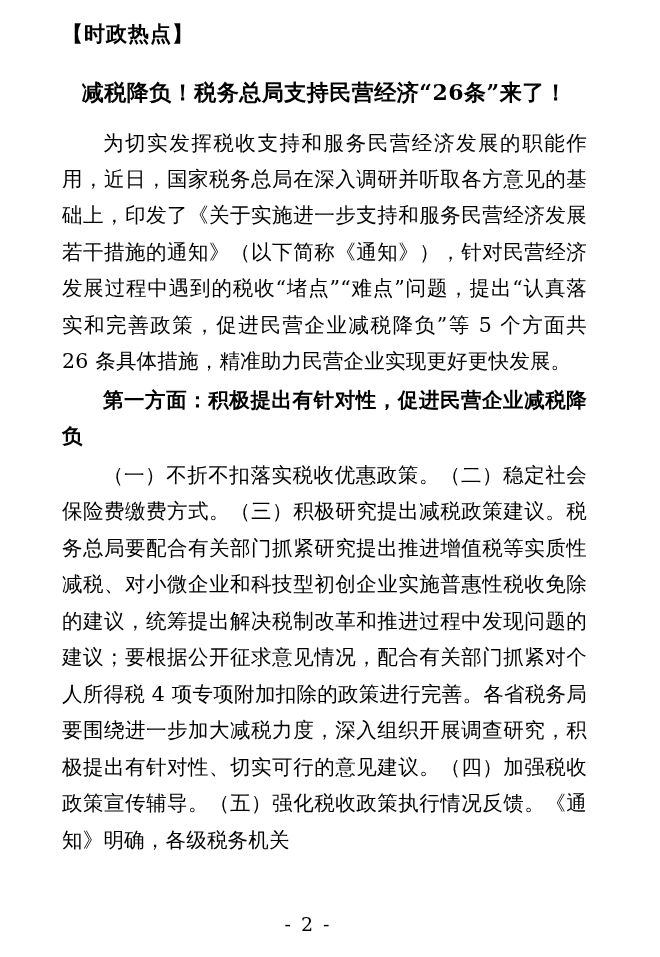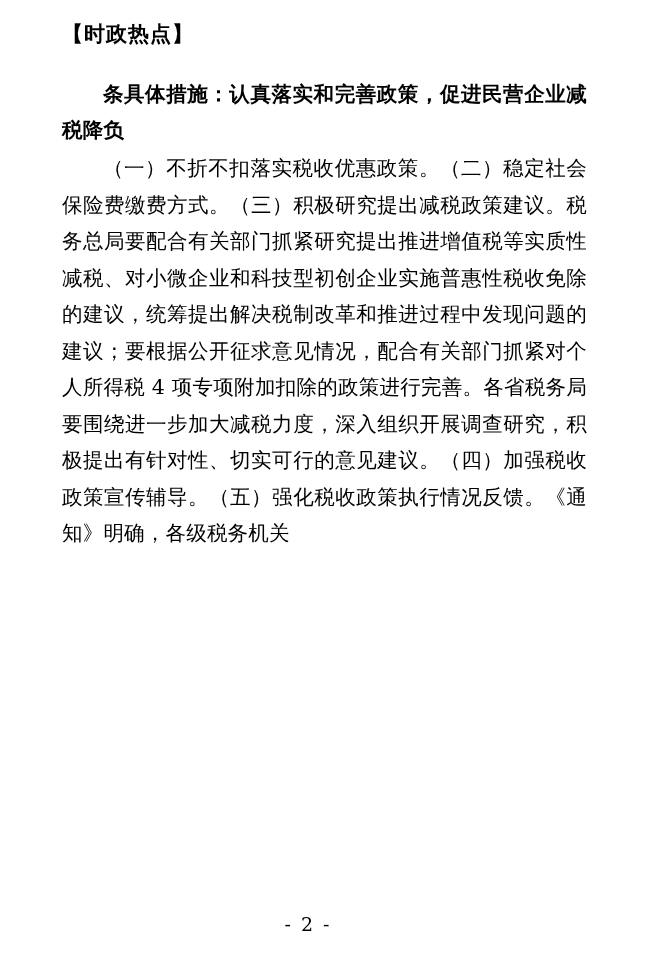--- a/index.html
+++ b/index.html
@@ -66,21 +66,23 @@
     letter-spacing: 2px;
   }
 </style>
 </head>
 <body>
 
 <div class="page">
 
   <div class="tag-line">【时政热点】</div>
 
+  <h1 class="doc-title">减税降负！税务总局支持民营经济“26条”来了！</h1>
 
+  <p class="body-para">为切实发挥税收支持和服务民营经济发展的职能作用，近日，国家税务总局在深入调研并听取各方意见的基础上，印发了《关于实施进一步支持和服务民营经济发展若干措施的通知》（以下简称《通知》），针对民营经济发展过程中遇到的税收“堵点”“难点”问题，提出“认真落实和完善政策，促进民营企业减税降负”等 5 个方面共 26 条具体措施，精准助力民营企业实现更好更快发展。</p>
 
-  <p class="section-head">条具体措施：认真落实和完善政策，促进民营企业减税降负</p>
+  <p class="section-head">第一方面：积极提出有针对性，促进民营企业减税降负</p>
 
   <p class="body-para">（一）不折不扣落实税收优惠政策。（二）稳定社会保险费缴费方式。（三）积极研究提出减税政策建议。税务总局要配合有关部门抓紧研究提出推进增值税等实质性减税、对小微企业和科技型初创企业实施普惠性税收免除的建议，统筹提出解决税制改革和推进过程中发现问题的建议；要根据公开征求意见情况，配合有关部门抓紧对个人所得税 4 项专项附加扣除的政策进行完善。各省税务局要围绕进一步加大减税力度，深入组织开展调查研究，积极提出有针对性、切实可行的意见建议。（四）加强税收政策宣传辅导。（五）强化税收政策执行情况反馈。《通知》明确，各级税务机关</p>
 
   <div class="page-number">- 2 -</div>
 
 </div>
 
 </body></html>

